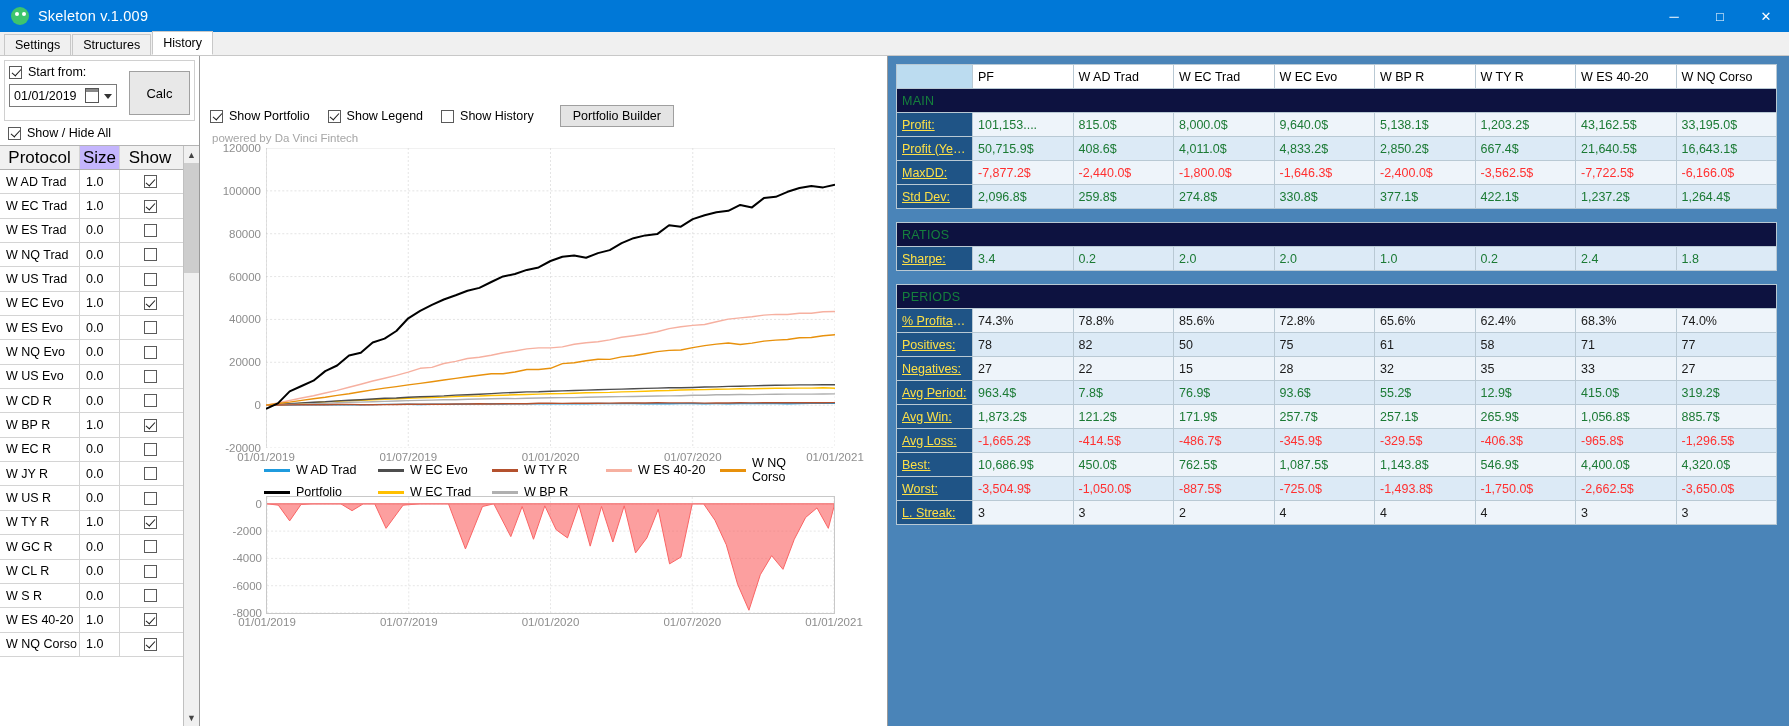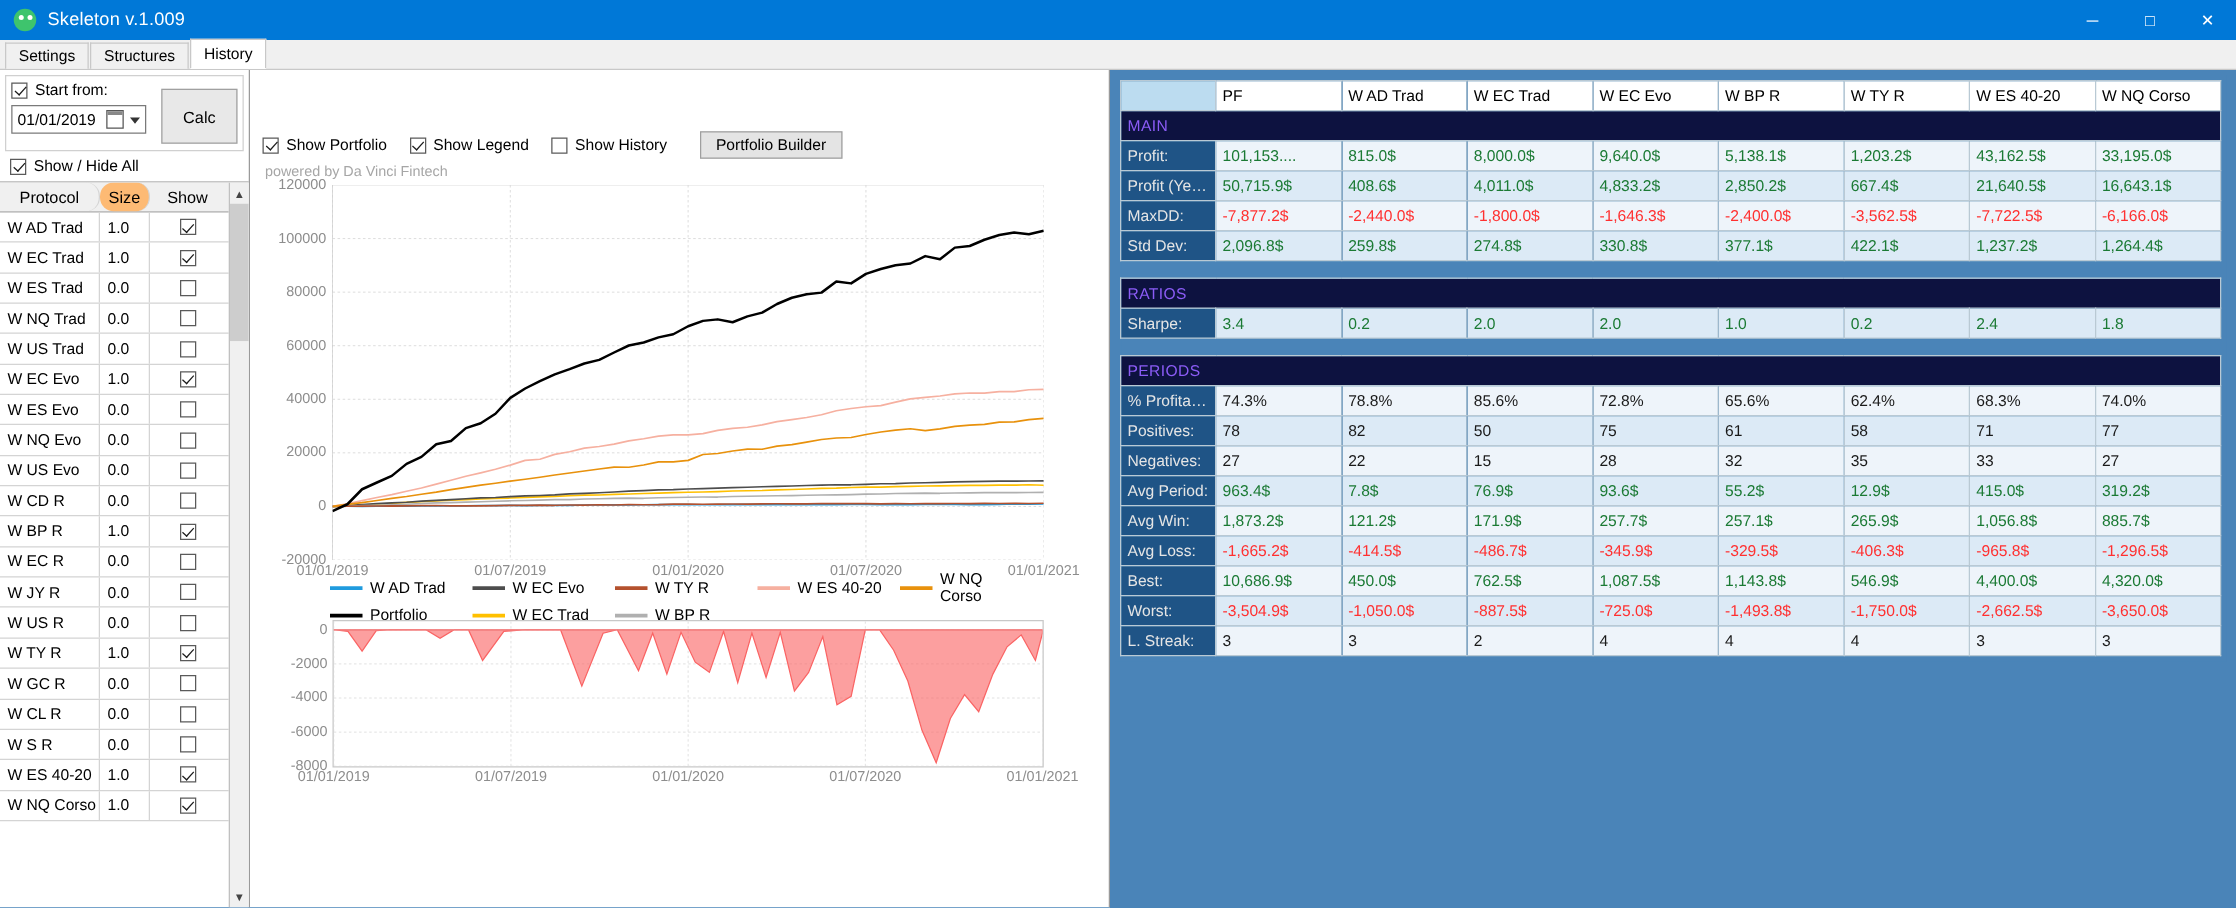--- a/index.html
+++ b/index.html
@@ -94,22 +94,22 @@
   #grid { flex: 1; }
   .grow { display: flex; height: 24.35px; border-bottom: 1px solid #d4d4d4; }
   .gcell {
     font-size: 12.5px; display: flex; align-items: center;
     border-right: 1px solid #d4d4d4; padding-left: 6px; color: #000;
   }
   .c-name { width: 80px; }
   .c-size { width: 40px; }
   .c-show { width: 60px; justify-content: center; padding-left: 0; border-right: none; }
   .grow.head { background: #f0f0f0; border-bottom: 1px solid #b0b0b0; height: 24px; }
-  .grow.head .gcell { justify-content: center; padding-left: 0; font-size: 13px; border-radius: 11px; }
-  .grow.head .c-size { background: #fdba74; text-align: center; }
+  .grow.head .gcell { justify-content: center; padding-left: 0; font-size: 17px; }
+  .grow.head .c-size { background: #c4b5fd; text-align: center; }
   #scrollcol {
     width: 16px; background: #f0f0f0; border-left: 1px solid #c0c0c0;
     display: flex; flex-direction: column; flex: none;
   }
   .sarrow {
     height: 17px; display: flex; align-items: center; justify-content: center;
     font-size: 9px; color: #444; background: #f0f0f0;
   }
   #sthumb { background: #cdcdcd; height: 110px; margin: 0; }
   #strack { flex: 1; background: #f0f0f0; }
@@ -150,23 +150,23 @@
     overflow: hidden;
   }
   table.stats { border-collapse: collapse; width: 100%; table-layout: fixed; }
   table.stats td, table.stats th {
     border: 1px solid #b9c9d4; height: 24px; font-size: 12.5px;
     padding: 0 5px; text-align: left; font-weight: normal; overflow: hidden;
     white-space: nowrap; text-overflow: ellipsis;
   }
   th.hcell { background: #ffffff; text-align: center; border: 1px solid #9a9a9a; color: #000; }
   th.hcorner { background: #bcdcf0; }
-  td.rowlabel { background: #1f5486; color: #e5e5e5; border-color: #16406a; }
+  td.rowlabel { background: #1f5486; color: #fde047; border-color: #16406a; text-decoration: underline; }
   td.sect {
-    background: #0d1240; color: #8b5cf6; font-weight: bold;
+    background: #0d1240; color: #15803d; font-weight: bold;
     border-color: #0d1240; letter-spacing: .3px;
   }
   tr.spacer td { background: #4a84b8; border: none; height: 14px; }
   td.v { background: #eef4fa; }
   tr.alt td.v { background: #dceaf6; }
   .pos { color: #1b7a34; }
   .neg { color: #ff3030; }
   .neu { color: #1a1a1a; }
   #tablewrap { background: #4a84b8; padding: 4px; }
 </style>

